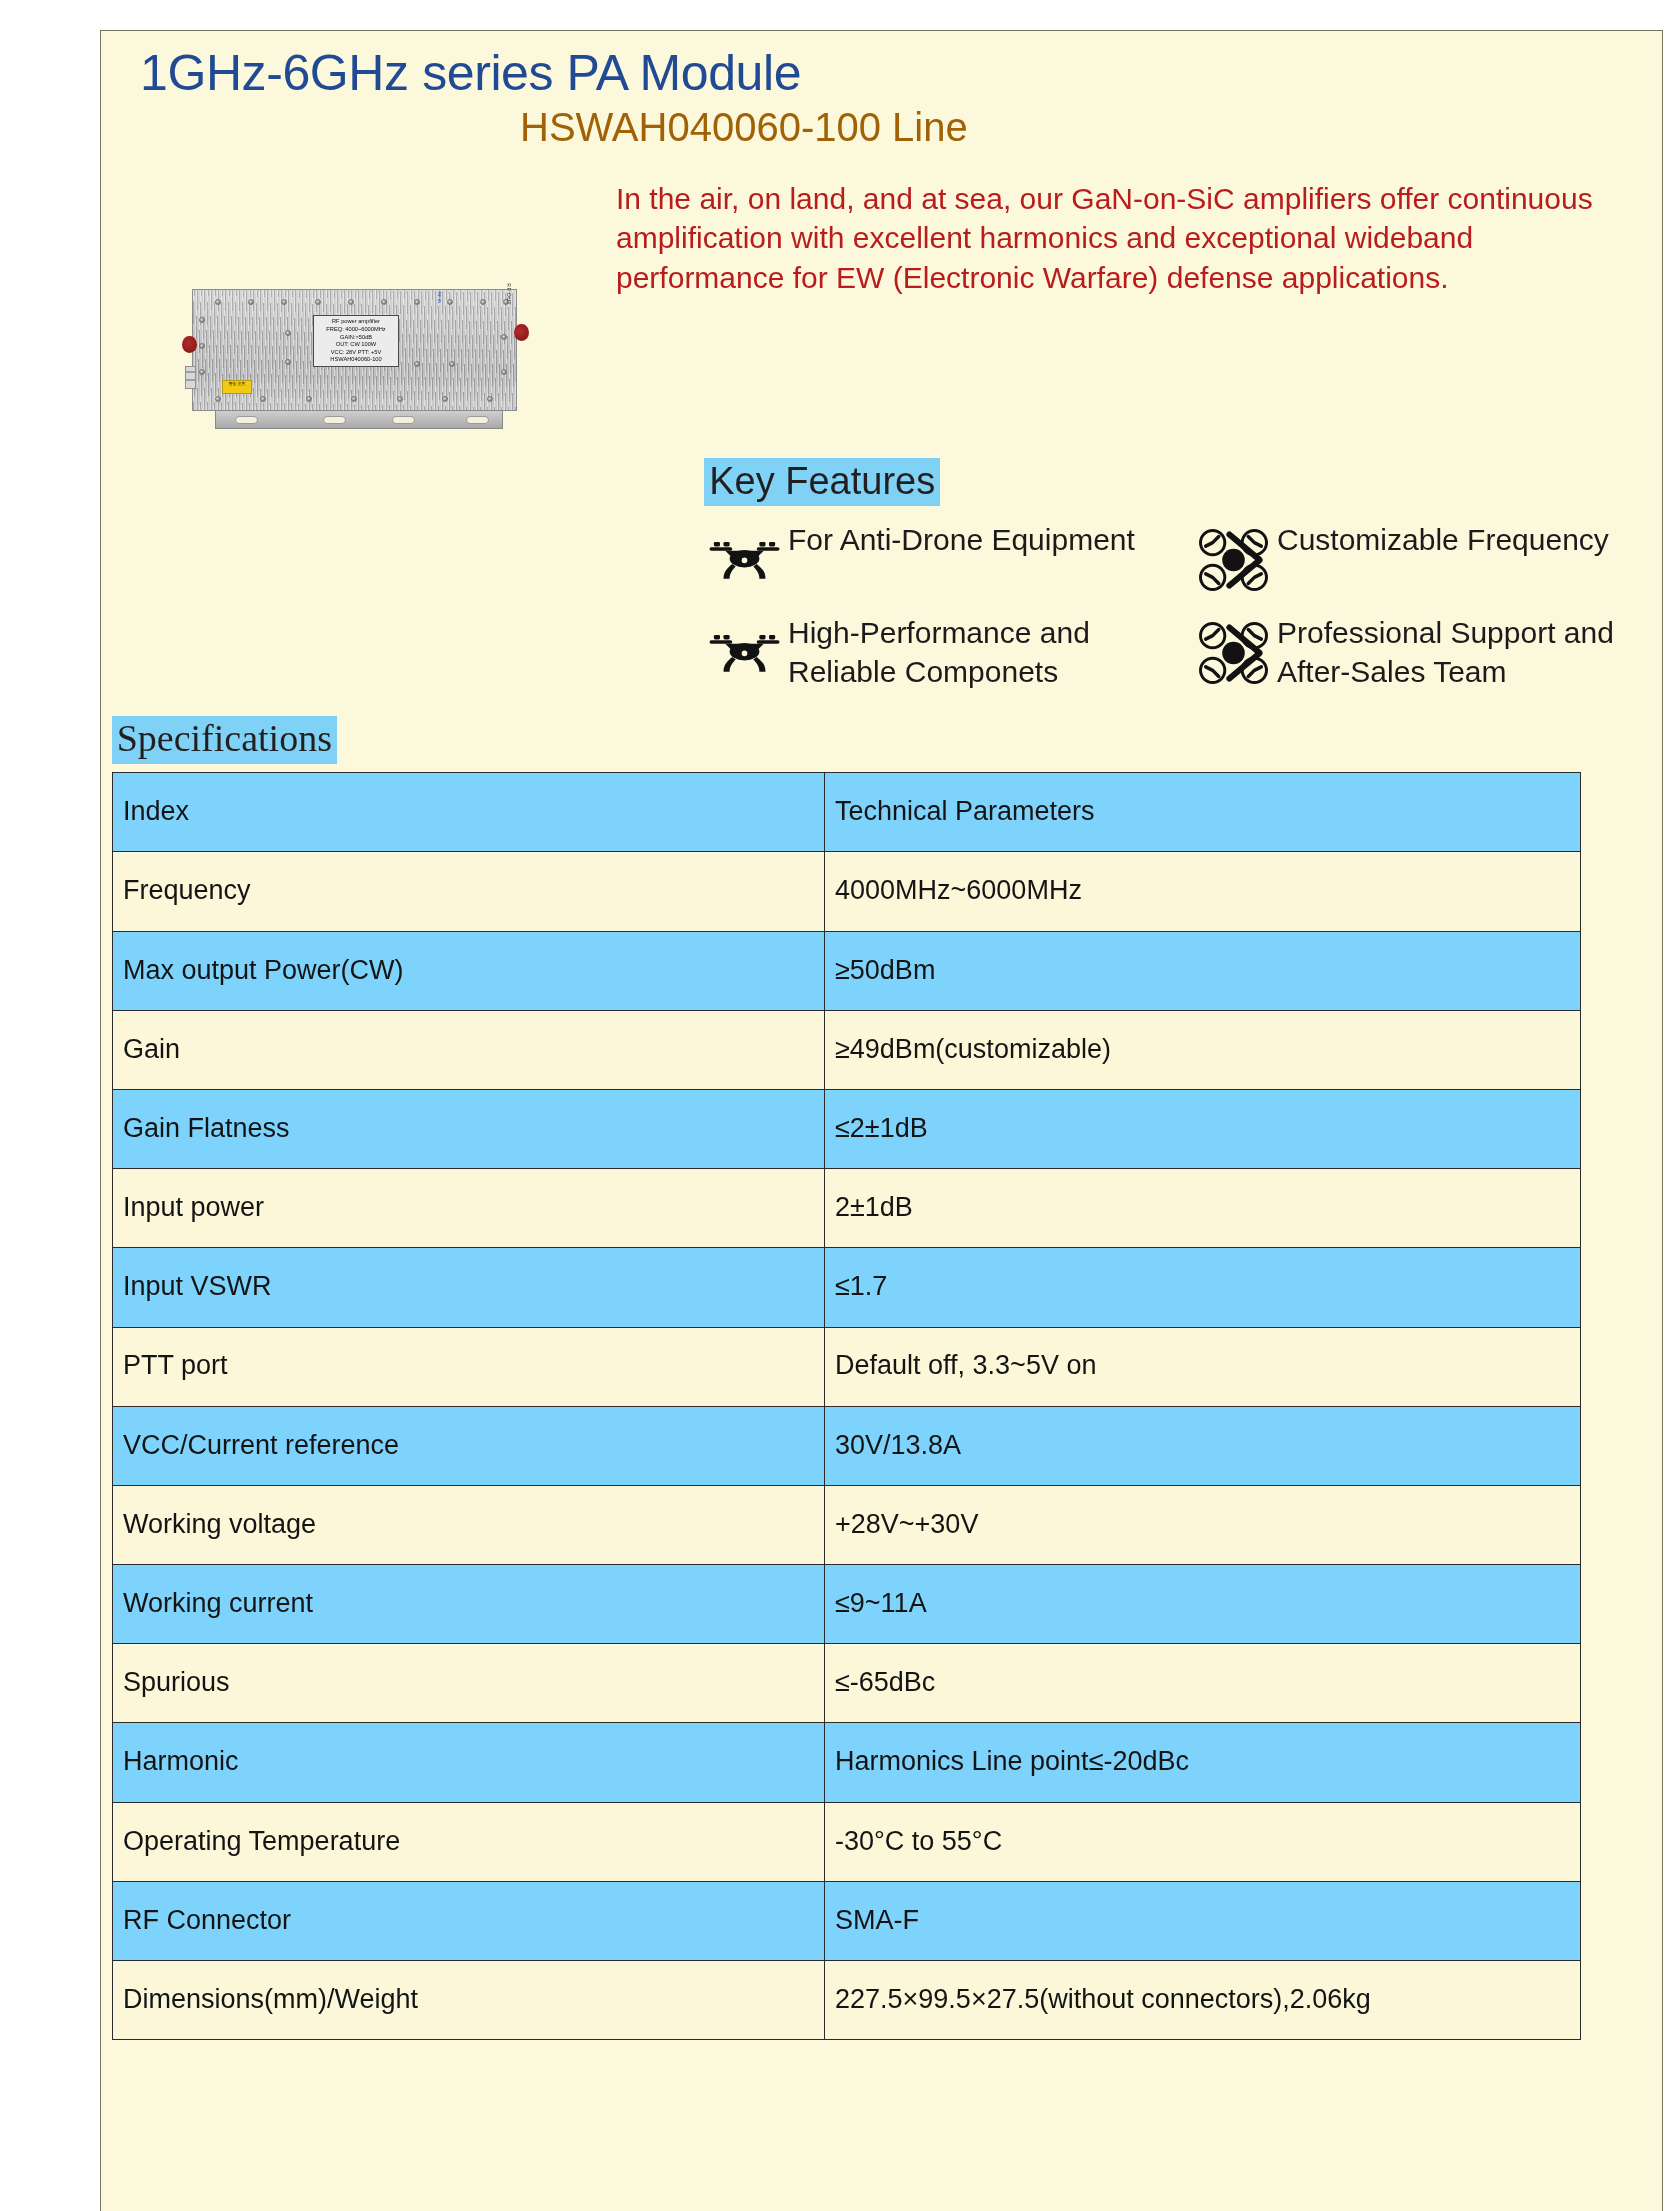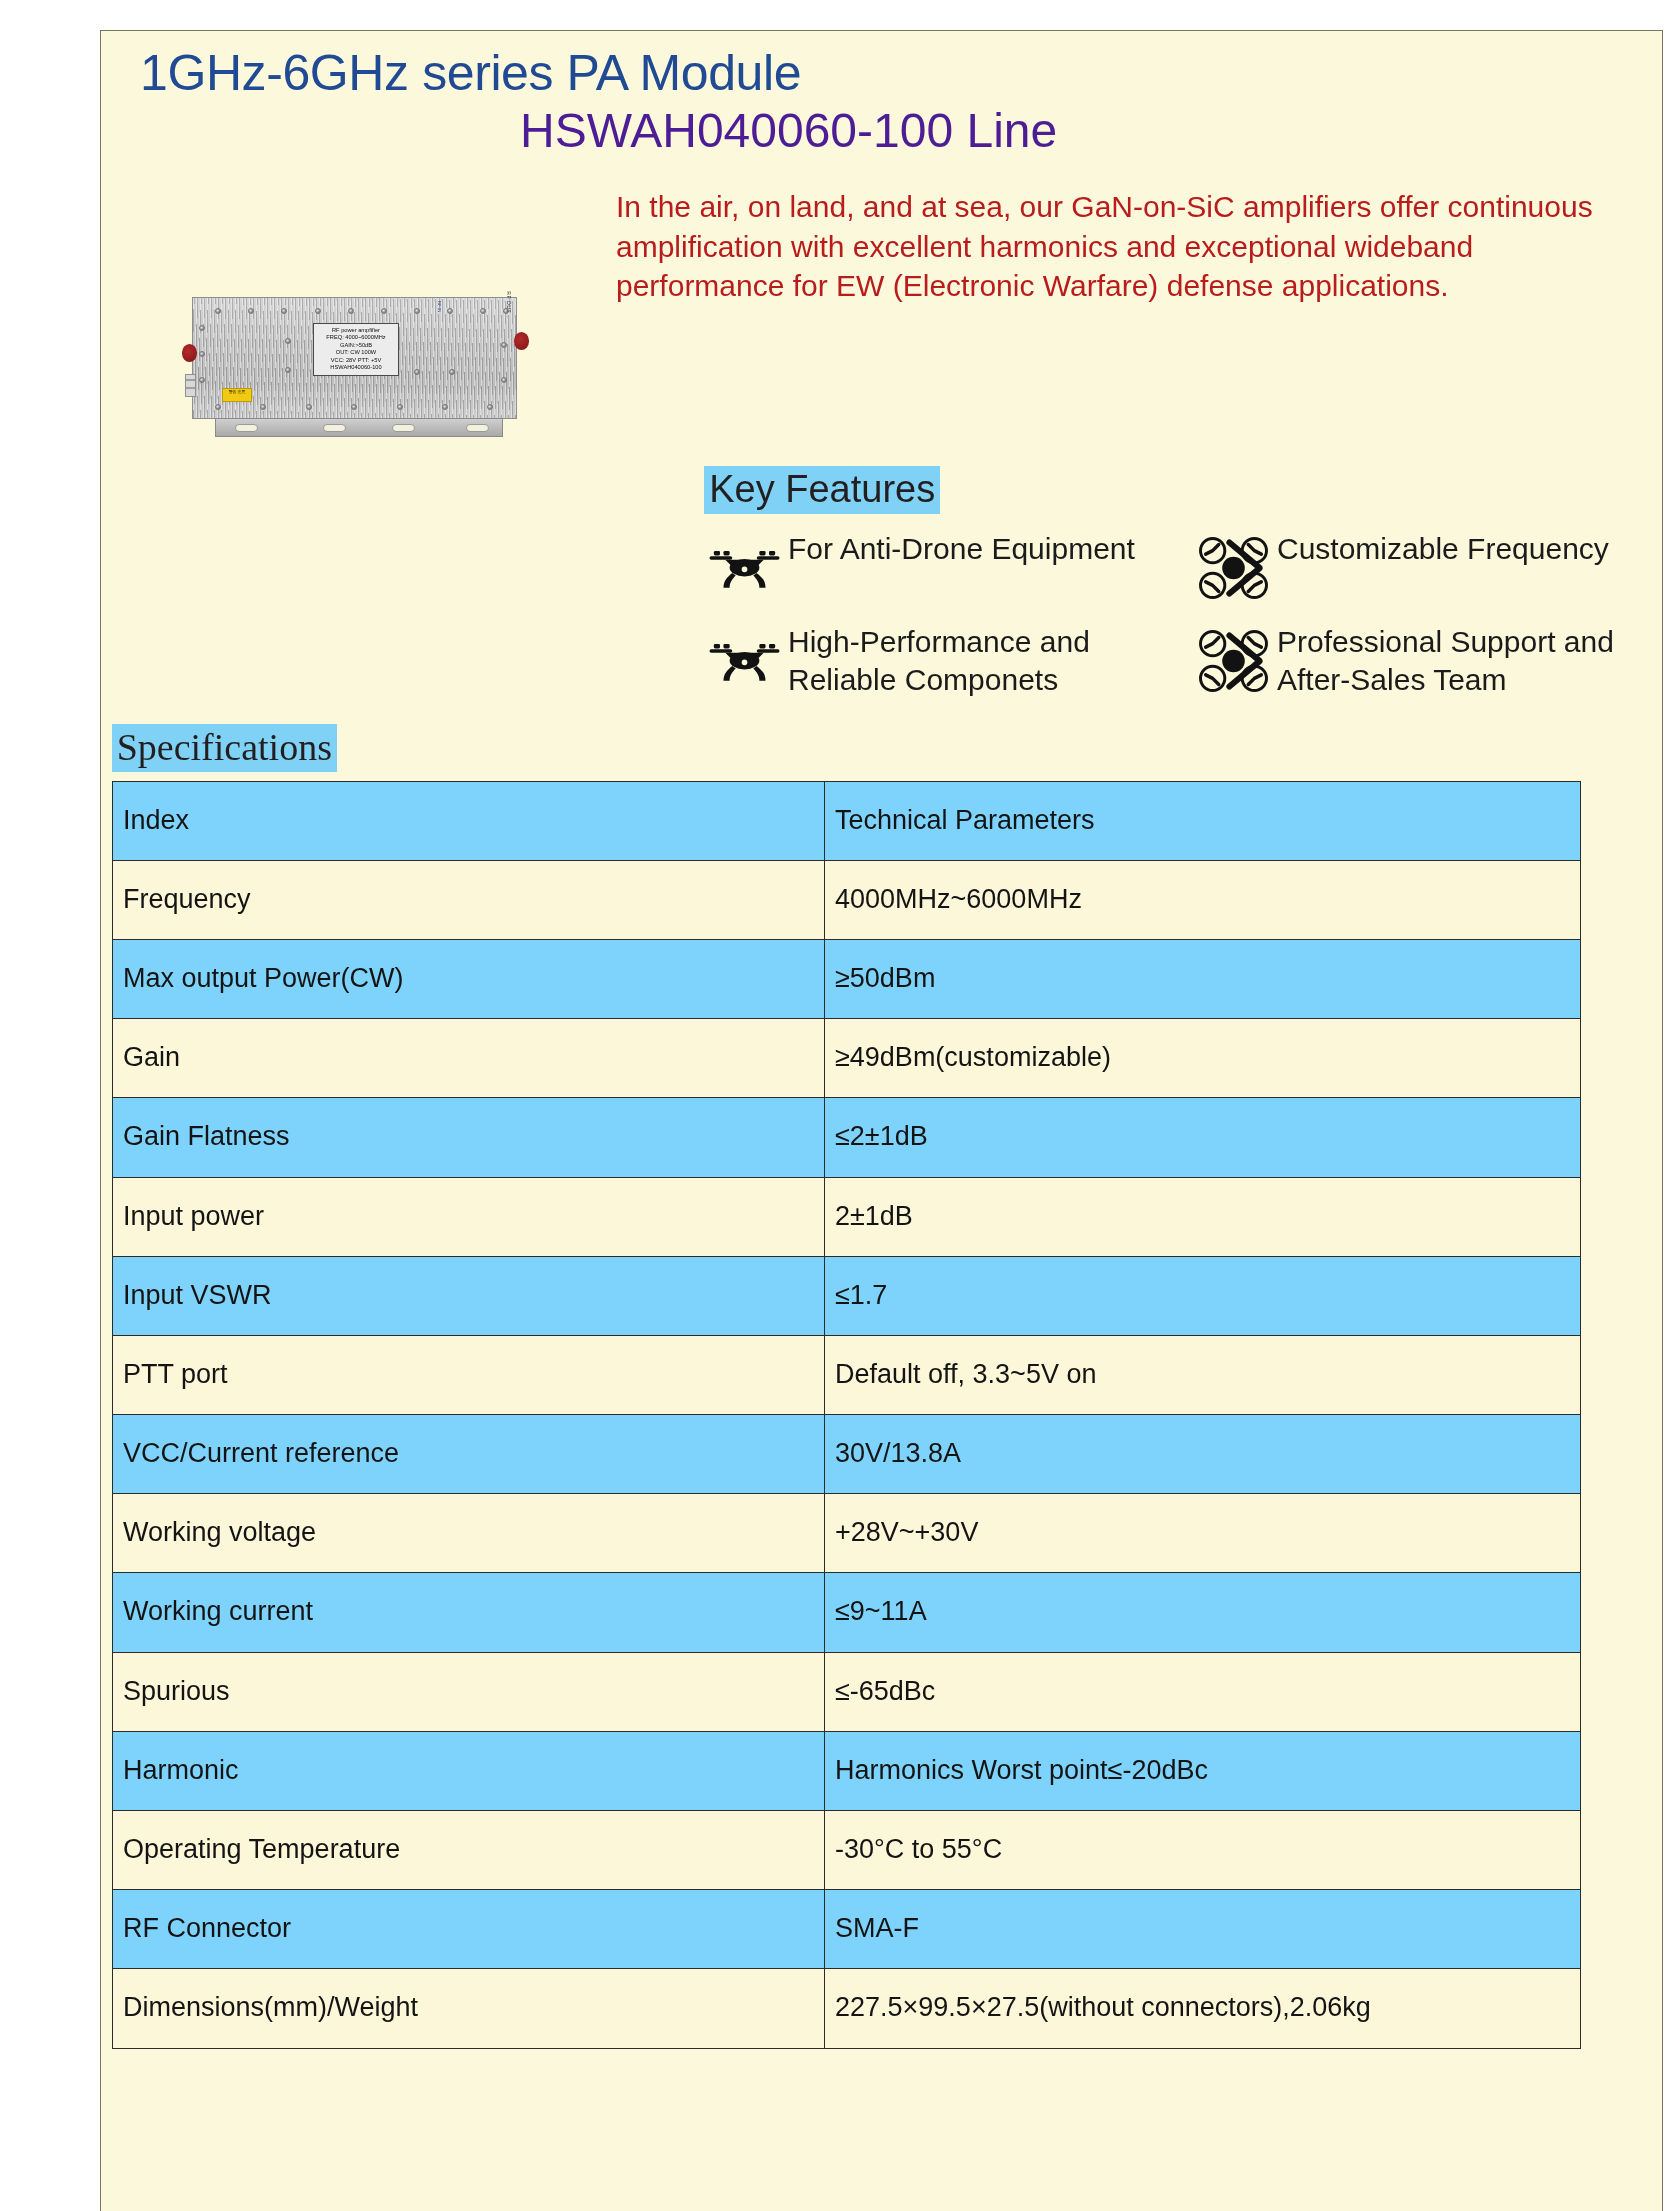--- a/index.html
+++ b/index.html
@@ -34,22 +34,22 @@
   #main-title {
     font-size: 50px;
     color: #204a93;
     margin: 0;
     padding-left: 39px;
     font-weight: normal;
     letter-spacing: -0.4px;
     line-height: 1.05;
   }
   #sub-title {
-    font-size: 48px;
-    color: #4c1d95;
+    font-size: 40px;
+    color: #a16207;
     margin: 7px 4px 0 0;
     padding-left: 419px;
     font-weight: normal;
     line-height: 1.05;
   }
 
   
   #hero-row {
     display: flex;
     align-items: flex-start;
@@ -483,21 +483,21 @@
         <tr class="row-blue">
           <td class="col-index">Working current</td>
           <td>≤9~11A</td>
         </tr>
         <tr class="row-cream">
           <td class="col-index">Spurious</td>
           <td>≤-65dBc</td>
         </tr>
         <tr class="row-blue">
           <td class="col-index">Harmonic</td>
-          <td>Harmonics Worst point≤-20dBc</td>
+          <td>Harmonics Line point≤-20dBc</td>
         </tr>
         <tr class="row-cream">
           <td class="col-index">Operating Temperature</td>
           <td>-30°C to 55°C</td>
         </tr>
         <tr class="row-blue">
           <td class="col-index">RF Connector</td>
           <td>SMA-F</td>
         </tr>
         <tr class="row-cream">

